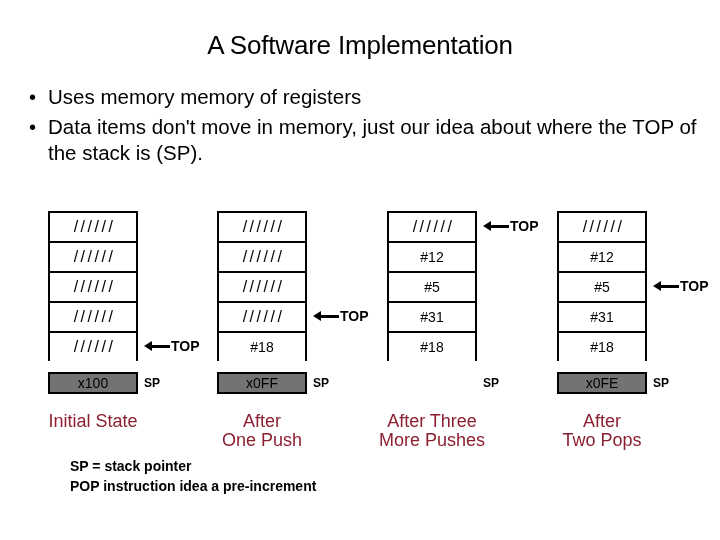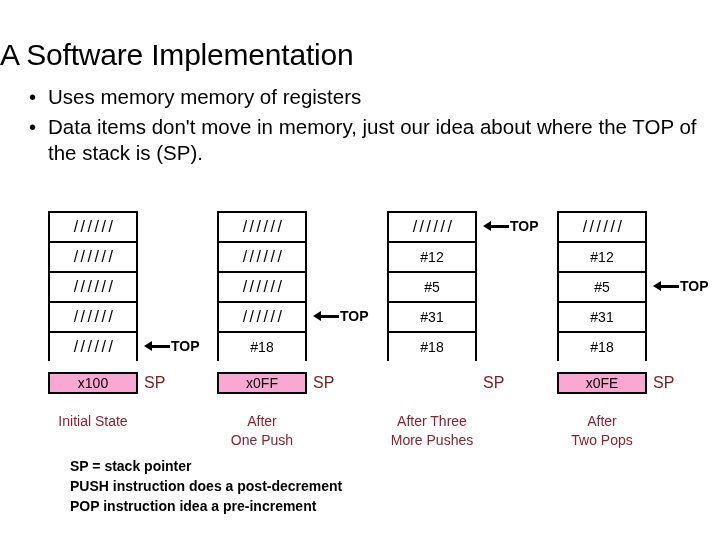--- a/index.html
+++ b/index.html
@@ -12,24 +12,24 @@
   }
   #slide {
     position: relative;
     width: 720px; height: 540px;
     background: #ffffff;
   }
 
   
   #title {
     position: absolute;
-    left: 0; top: 38px;
+    left: 0; top: 30px;
     width: 720px;
-    text-align: left;
-    font-size: 30px;
+    text-align: center;
+    font-size: 26px;
     font-weight: 400;
     color: #000000;
     letter-spacing: -0.2px;
     white-space: nowrap;
   }
 
   
   #bullets {
     position: absolute;
     left: 14px; top: 84px;
@@ -118,41 +118,41 @@
   .spbox {
     position: absolute;
     top: 161px;
     width: 90px; height: 22px;
     border: 2px solid #000000;
     display: flex;
     align-items: center;
     justify-content: center;
     font-size: 14px;
     color: #000000;
-    background: #f9a8d4;
+    background: #737373;
   }
   .splabel {
     position: absolute;
     top: 161px;
     left: 96px;
     height: 22px;
     display: flex;
     align-items: center;
-    font-size: 16px;
-    font-weight: normal;
-    color: #7f1d1d;
+    font-size: 12px;
+    font-weight: bold;
+    color: #000000;
   }
 
   
   .caption {
     position: absolute;
     top: 412px;
     width: 140px;
     text-align: center;
-    font-size: 14px;
+    font-size: 18px;
     line-height: 19px;
     color: #8C2031;
   }
   .caption .l2 { display: block; }
 
   
   #footnotes {
     position: absolute;
     left: 22px; top: 456px;
     font-size: 14px;
@@ -267,17 +267,16 @@
     <span>After Three</span>
     <span class="l2">More Pushes</span>
   </div>
   <div class="caption" style="left:532px;">
     <span>After</span>
     <span class="l2">Two Pops</span>
   </div>
 
   <div id="footnotes">
     <div>SP = stack pointer</div>
-    <div>PUSH instruction does a post-decrement</div>
     <div>POP instruction idea a pre-increment</div>
   </div>
 
 </div>
 
 </body></html>

